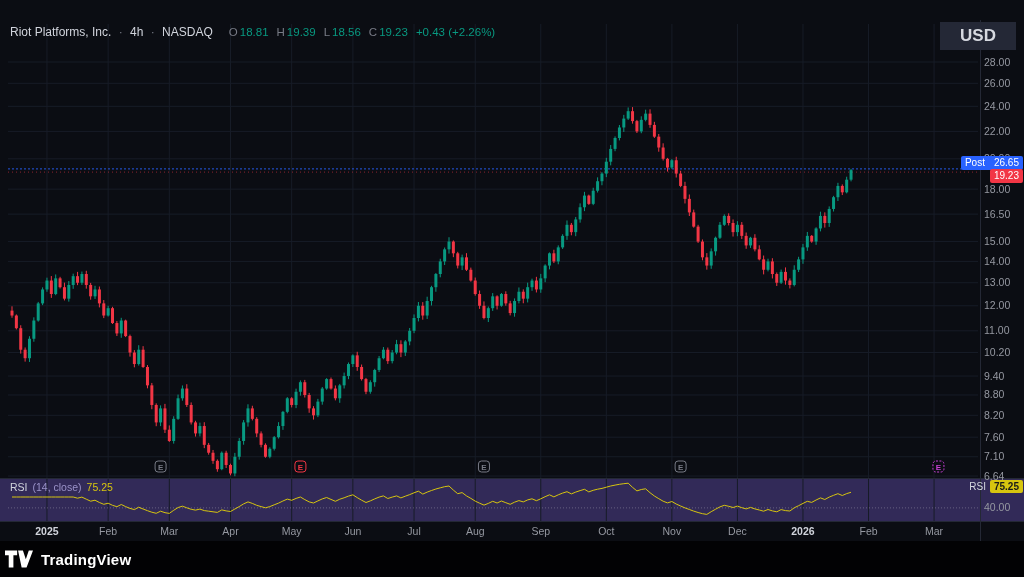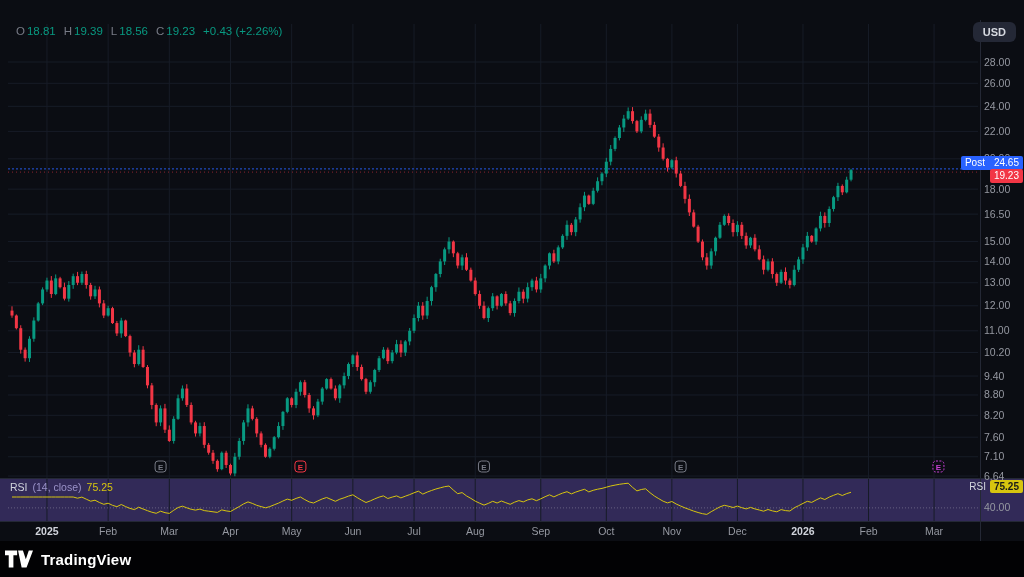--- a/index.html
+++ b/index.html
@@ -6,22 +6,22 @@
   body{width:1024px;height:577px;overflow:hidden;font-family:"Liberation Sans",sans-serif;position:relative;}
   #app{position:relative;width:1024px;height:577px;background:#0b0d13;}
   #chart-svg{position:absolute;left:0;top:0;width:1024px;height:577px;display:block;}
   .attribution{position:absolute;top:5px;left:10px;font-size:11px;color:#7d8087;letter-spacing:.1px;}
   .legend-row{position:absolute;top:25px;left:10px;display:flex;align-items:center;gap:10px;font-size:12px;color:#d1d4dc;}
   .legend-row .sep{color:#787b86;margin:0 4px;}
   .ohlc{display:flex;align-items:center;gap:2px;font-size:11.5px;}
   .ohlc .lab{color:#787b86;margin-left:6px;}
   .ohlc .val{color:#089981;}
   .ohlc .chg{margin-left:6px;}
-  .usd-btn{position:absolute;top:22px;right:8px;background:#242836;color:#d6d9e0;font-size:11px;font-weight:700;
-           padding:4px 10px;border-radius:6px;cursor:pointer;}
+  .usd-btn{position:absolute;top:22px;right:8px;background:#242836;color:#d6d9e0;font-size:17px;font-weight:700;
+           padding:4px 20px;border-radius:0;cursor:pointer;}
   .badge{position:absolute;right:1px;font-size:10px;line-height:12px;padding:1px 4px;border-radius:2px;color:#fff;white-space:nowrap;}
   .badge.post{top:156px;background:#2962ff;display:flex;gap:9px;text-align:center;}
   .badge.last{top:169px;background:#f23645;}
   .rsi-legend{position:absolute;top:481px;left:10px;font-size:10.5px;display:flex;gap:5px;align-items:center;}
   .rsi-legend .t{color:#d1d4dc;}
   .rsi-legend .p{color:#9b93c9;}
   .rsi-legend .v{color:#d7c50f;}
   .rsi-axis{position:absolute;top:480px;right:1px;display:flex;gap:4px;align-items:center;font-size:10px;}
   .rsi-axis .rsi-name{color:#d6d9e0;}
   .rsi-axis .rsi-badge{background:#d7c50f;color:#1a1a1a;padding:1px 4px;border-radius:2px;font-weight:700;}
@@ -526,38 +526,45 @@
         <text x="671.87" y="535" text-anchor="middle" font-size="10.5" fill="#9598a1" font-weight="400" font-family="Liberation Sans, sans-serif">Nov</text>
         <text x="737.4200000000001" y="535" text-anchor="middle" font-size="10.5" fill="#9598a1" font-weight="400" font-family="Liberation Sans, sans-serif">Dec</text>
         <text x="802.97" y="535" text-anchor="middle" font-size="10.5" fill="#d1d4dc" font-weight="600" font-family="Liberation Sans, sans-serif">2026</text>
         <text x="868.52" y="535" text-anchor="middle" font-size="10.5" fill="#9598a1" font-weight="400" font-family="Liberation Sans, sans-serif">Feb</text>
         <text x="934.07" y="535" text-anchor="middle" font-size="10.5" fill="#9598a1" font-weight="400" font-family="Liberation Sans, sans-serif">Mar</text>
       </g>
     </svg>
 
 
   <div class="legend-row">
+    <span>
+      <span>Riot Platforms, Inc.</span>
+      <span class="sep">·</span>
+      <span>4h</span>
+      <span class="sep">·</span>
+      <span>NASDAQ</span>
+    </span>
     <span class="ohlc">
       <span class="lab">O</span>
         <span class="val">18.81</span>
       <span class="lab">H</span>
         <span class="val">19.39</span>
       <span class="lab">L</span>
         <span class="val">18.56</span>
       <span class="lab">C</span>
         <span class="val">19.23</span>
       <span class="val chg">+0.43 (+2.26%)</span>
     </span>
   </div>
 
   <div class="usd-btn">USD</div>
 
   <div class="badge post">
     <span>Post</span>
-    <span>24.65</span>
+    <span>26.65</span>
   </div>
   <div class="badge last">
     <span>19.23</span>
   </div>
 
   <div class="rsi-legend">
     <span class="t">RSI</span>
     <span class="p">(14, close)</span>
     <span class="v">75.25</span>
   </div>

